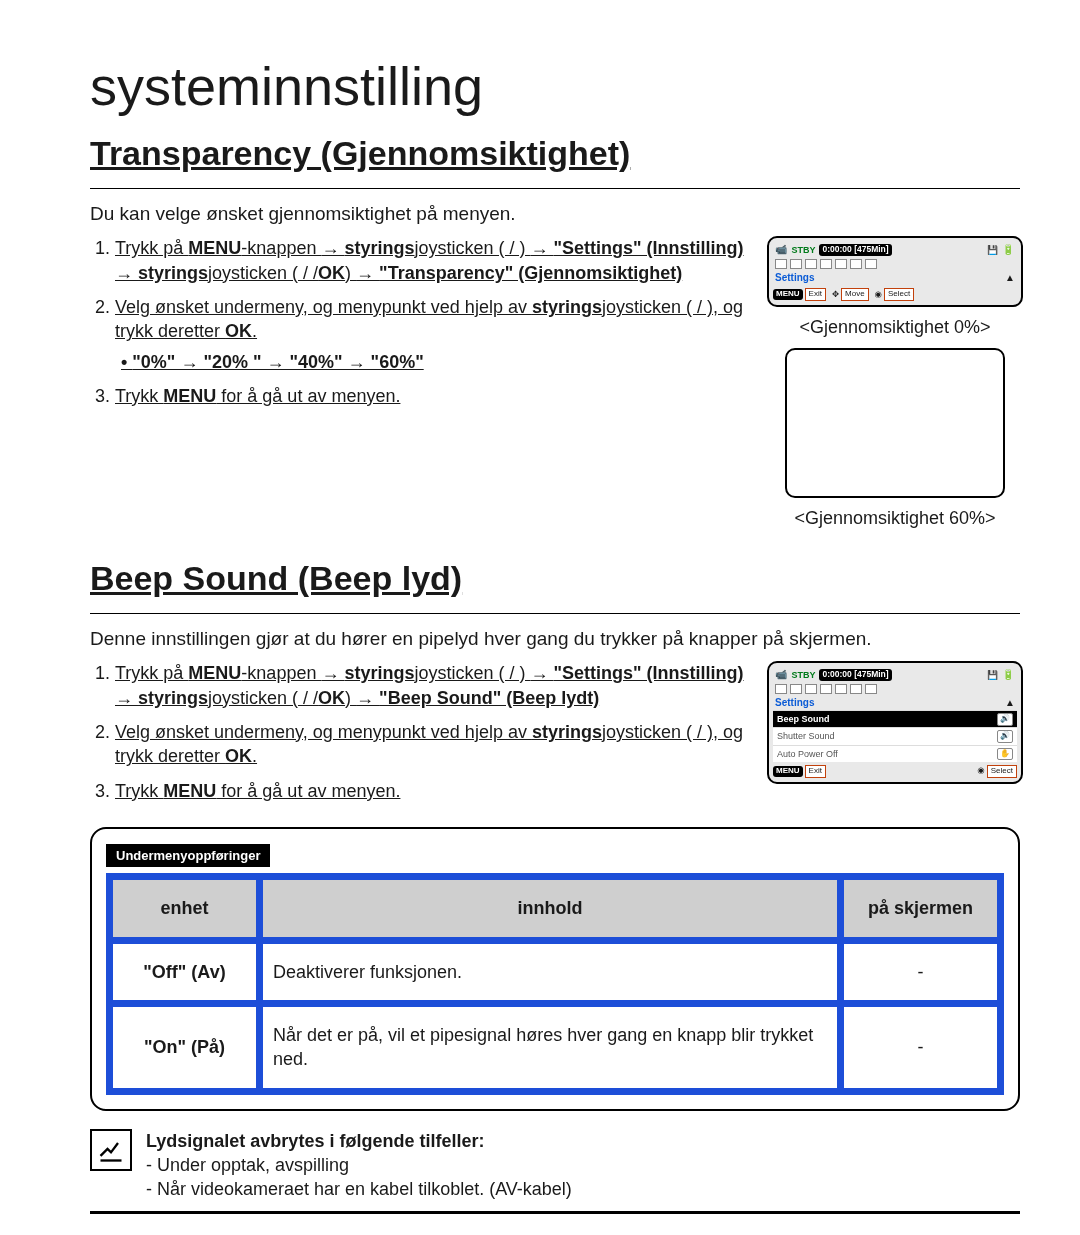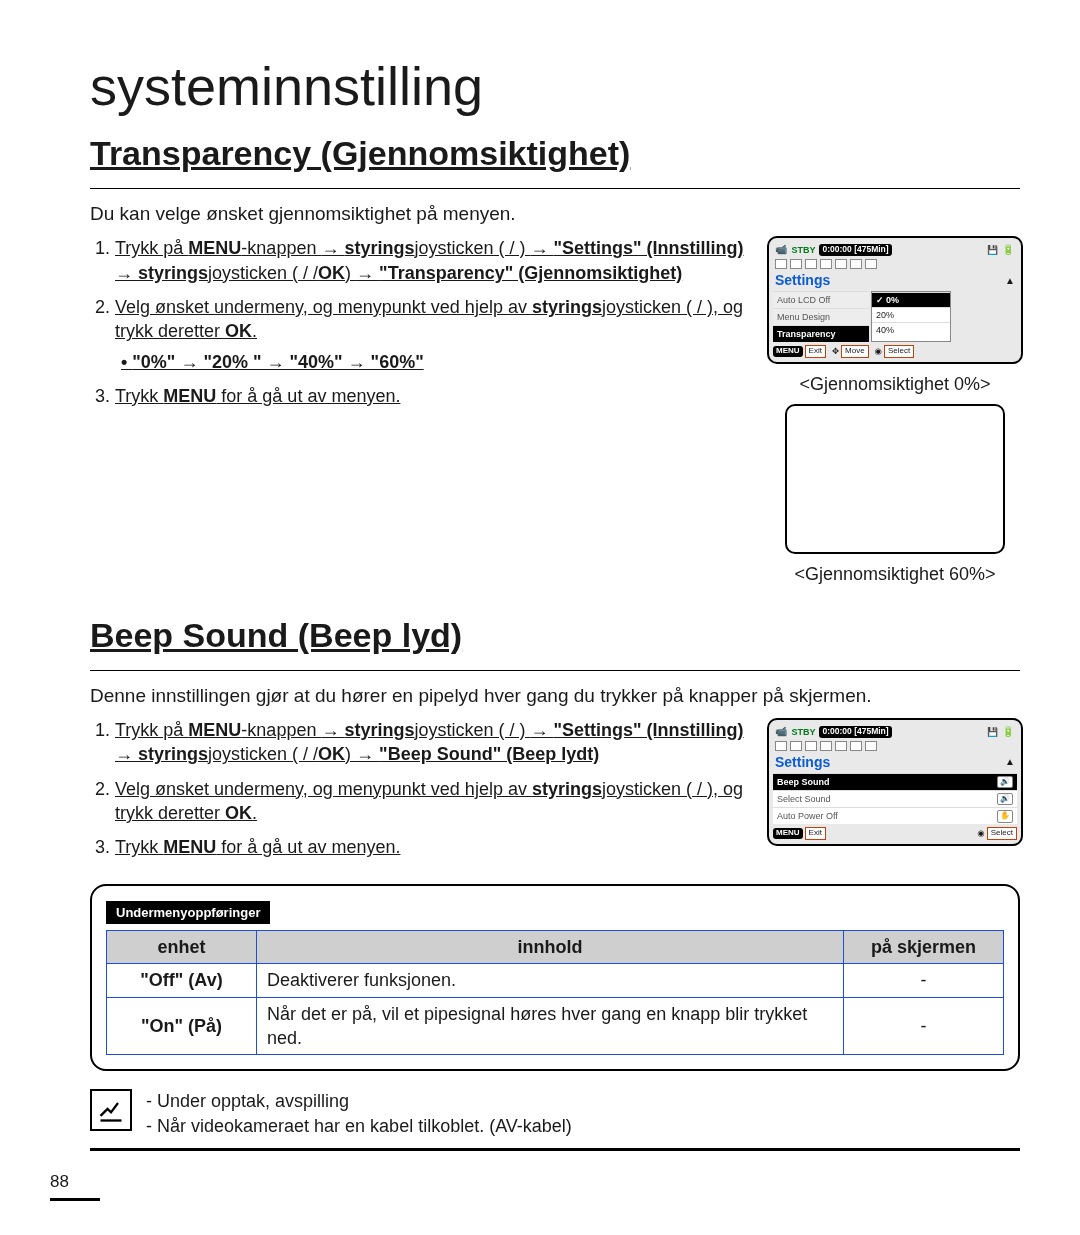--- a/index.html
+++ b/index.html
@@ -73,21 +73,21 @@
   }
   .lcd-top .stby { color: #007a1a; font-weight: 800; }
   .lcd-top .time {
     background: #000; color: #fff; border-radius: 3px; padding: 0 3px;
     font-size: 8.5px;
   }
   .lcd-top .spacer { flex: 1; }
   .lcd-icons-row {
     display: flex; gap: 3px; align-items: center; padding: 1px 2px; font-size: 9px;
   }
-  .lcd-icons-row .settings-label { color: #0a5bd6; font-weight: 700; font-size: 14px; }
+  .lcd-icons-row .settings-label { color: #0a5bd6; font-weight: 700; font-size: 10px; }
   .menu-area {
     display: flex; gap: 2px;
   }
   .menu-left {
     width: 96px;
   }
   .menu-row {
     font-size: 9px;
     padding: 2px 4px;
     color: #555;
@@ -145,22 +145,22 @@
     padding: 3px 10px;
     margin-bottom: 6px;
     font-size: 13px;
   }
   table.sub {
     border-collapse: collapse;
     width: 100%;
     font-size: 18px;
   }
   table.sub th, table.sub td {
-    border: 1px solid #1d4ed8;
-    padding: 4px 10px;
+    border: 7px solid #1d4ed8;
+    padding: 16px 10px;
   }
   table.sub th {
     background:#cfcfcf;
     font-weight: 700;
     text-align: center;
   }
   table.sub td.enhet { font-weight:700; text-align:center; width:150px; }
   table.sub td.screen { text-align:center; width:160px; }
   
   .note {
@@ -248,32 +248,20 @@
         <span class="iconsq"></span>
         <span class="iconsq"></span>
         <span class="iconsq"></span>
         <span class="iconsq"></span>
         <span class="iconsq"></span>
       </div>
       <div class="lcd-icons-row">
         <span class="settings-label">Settings</span>
         <span class="tri-up">▲</span>
       </div>
-      <div class="menu-area">
-        <div class="menu-left">
-          <div class="menu-row rowlabel">Auto LCD Off</div>
-          <div class="menu-row rowlabel">Menu Design</div>
-          <div class="menu-row sel">Transparency</div>
-        </div>
-        <div class="pop-right">
-          <div class="pop-row sel"><span class="check">0%</span></div>
-          <div class="pop-row">20%</div>
-          <div class="pop-row">40%</div>
-        </div>
-      </div>
       <div class="lcd-bottom">
         <span class="btn">
             <span class="pillk">MENU</span> 
             <span class="pill">Exit</span>
           </span>
         <span class="btn">
             <span>✥</span> 
             <span class="pill">Move</span>
           </span>
         <span class="btn">
@@ -329,21 +317,21 @@
         <span class="iconsq"></span>
         <span class="iconsq"></span>
         <span class="iconsq"></span>
       </div>
       <div class="lcd-icons-row">
         <span class="settings-label">Settings</span>
         <span class="tri-up">▲</span>
       </div>
       <div class="menu-left" style="width:100%">
         <div class="menu-row sel"><span>Beep Sound</span><span class="chip">🔊</span></div>
-        <div class="menu-row"><span>Select Sound</span><span class="chip">🔊</span></div>
+        <div class="menu-row"><span>Shutter Sound</span><span class="chip">🔊</span></div>
         <div class="menu-row"><span>Auto Power Off</span><span class="chip">✋</span></div>
       </div>
       <div class="lcd-bottom">
         <span class="btn">
             <span class="pillk">MENU</span> 
             <span class="pill">Exit</span>
           </span>
         <span class="spacer" style="flex:1"></span>
         <span class="btn">
             <span>◉</span> 
@@ -378,18 +366,19 @@
 </div>
 
 <div class="note">
   <div class="note-icon">
     <svg width="28" height="28" viewBox="0 0 24 24">
         <path d="M3 17l6-6 3 3 6-8" stroke="#000" stroke-width="2" fill="none"></path>
         <path d="M3 21h18" stroke="#000" stroke-width="2"></path>
       </svg>
   </div>
   <div class="note-body">
+    <div class="nb-head">Lydsignalet avbrytes i følgende tilfeller:</div>
     <div>- Under opptak, avspilling</div>
     <div>- Når videokameraet har en kabel tilkoblet. (AV-kabel)</div>
   </div>
 </div>
 
 <div class="pgnum">88</div>
 
 </body></html>

